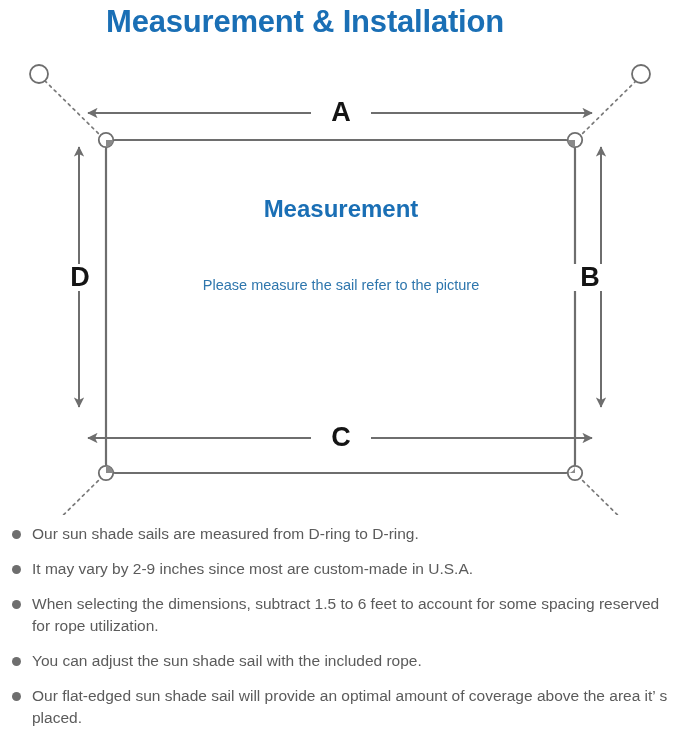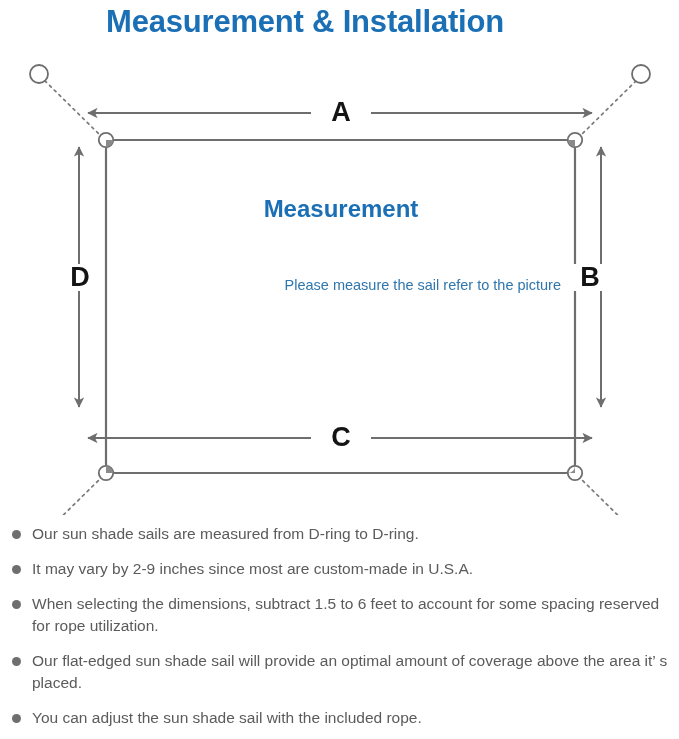--- a/index.html
+++ b/index.html
@@ -53,24 +53,24 @@
     top: 195px;
     width: 470px;
     text-align: center;
     font-size: 24px;
     font-weight: bold;
     color: #1a6fb5;
     pointer-events: none;
   }
   .sail-label-sub {
     position: absolute;
-    left: 91px;
+    left: 106px;
     top: 277px;
     width: 470px;
-    text-align: right;
+    text-align: center;
     font-size: 14.5px;
     font-weight: normal;
     color: #2e76ad;
     pointer-events: none;
   }
 
   
   .dim-letter {
     position: absolute;
     font-size: 27px;
@@ -208,21 +208,21 @@
     <div class="note">
       <span class="note-bullet"></span>
       <span class="note-text">It may vary by 2-9 inches since most are custom-made in U.S.A.</span>
     </div>
     <div class="note">
       <span class="note-bullet"></span>
       <span class="note-text">When selecting the dimensions, subtract 1.5 to 6 feet to account for some spacing reserved for rope utilization.</span>
     </div>
     <div class="note">
       <span class="note-bullet"></span>
+      <span class="note-text">You can adjust the sun shade sail with the included rope.</span>
+    </div>
+    <div class="note">
+      <span class="note-bullet"></span>
       <span class="note-text">Our flat-edged sun shade sail will provide an optimal amount of coverage above the area it’ s placed.</span>
     </div>
-    <div class="note">
-      <span class="note-bullet"></span>
-      <span class="note-text">You can adjust the sun shade sail with the included rope.</span>
-    </div>
   </div>
 
 </div>
 
 </body></html>

